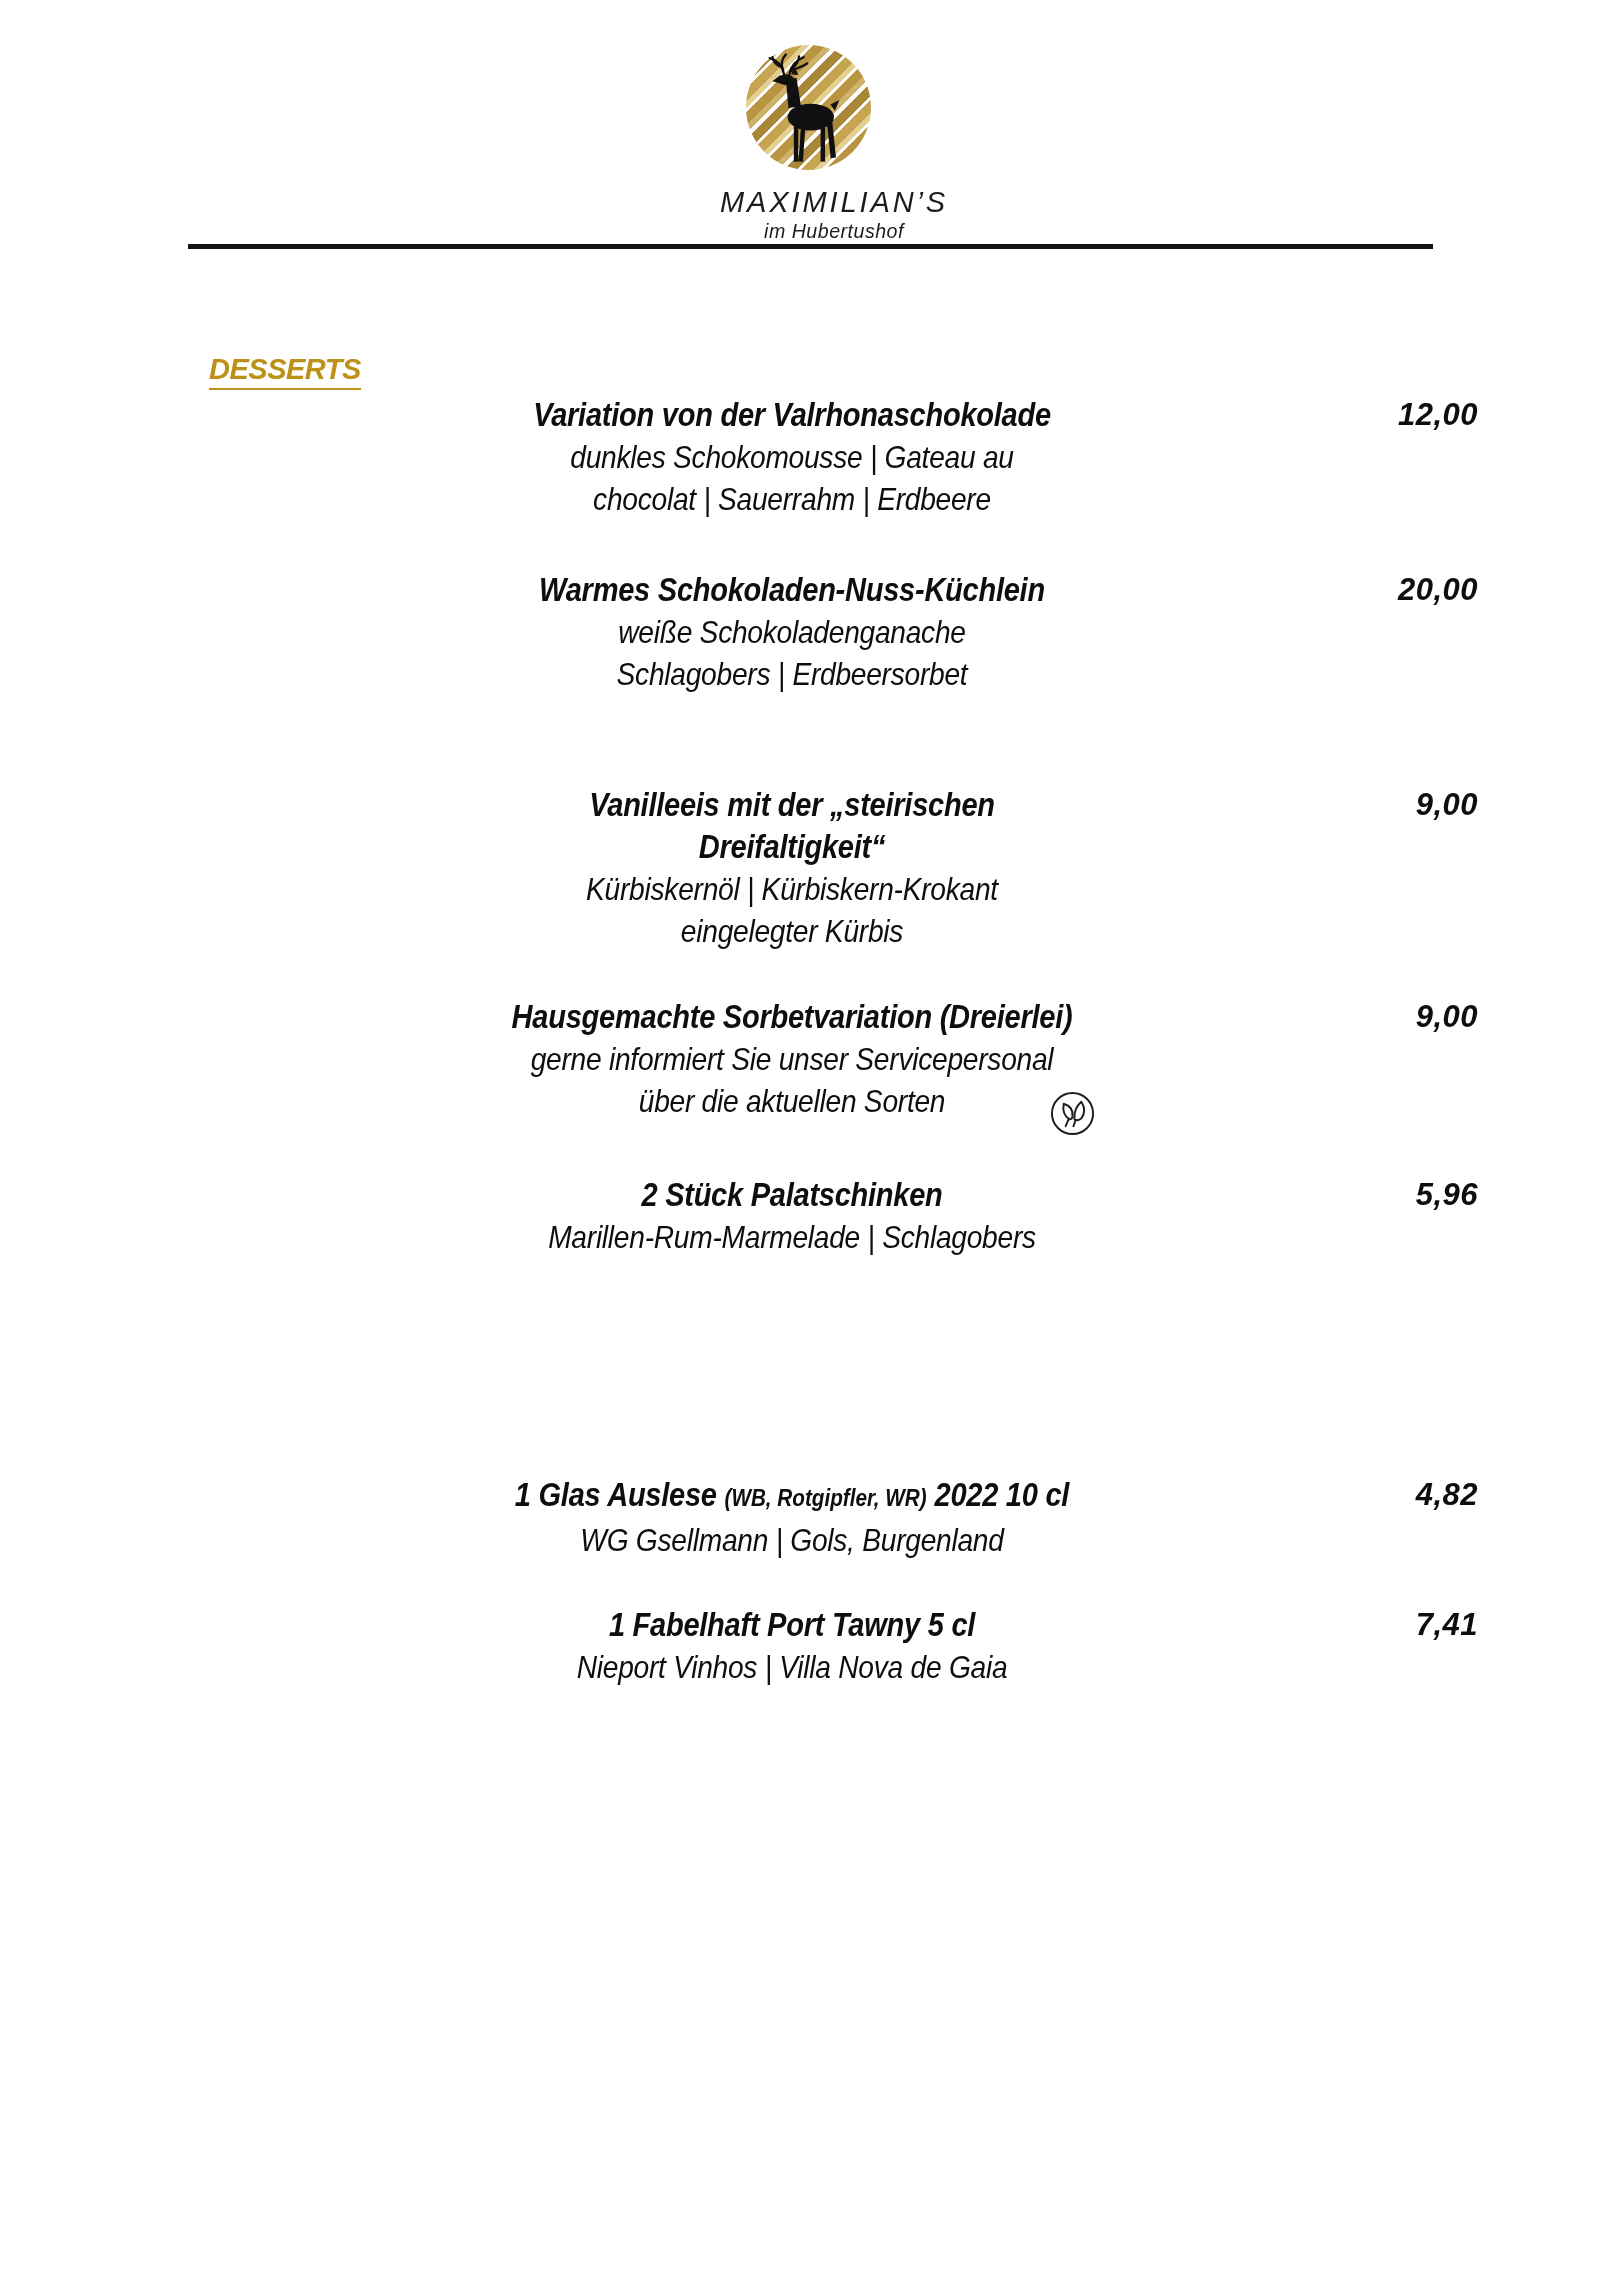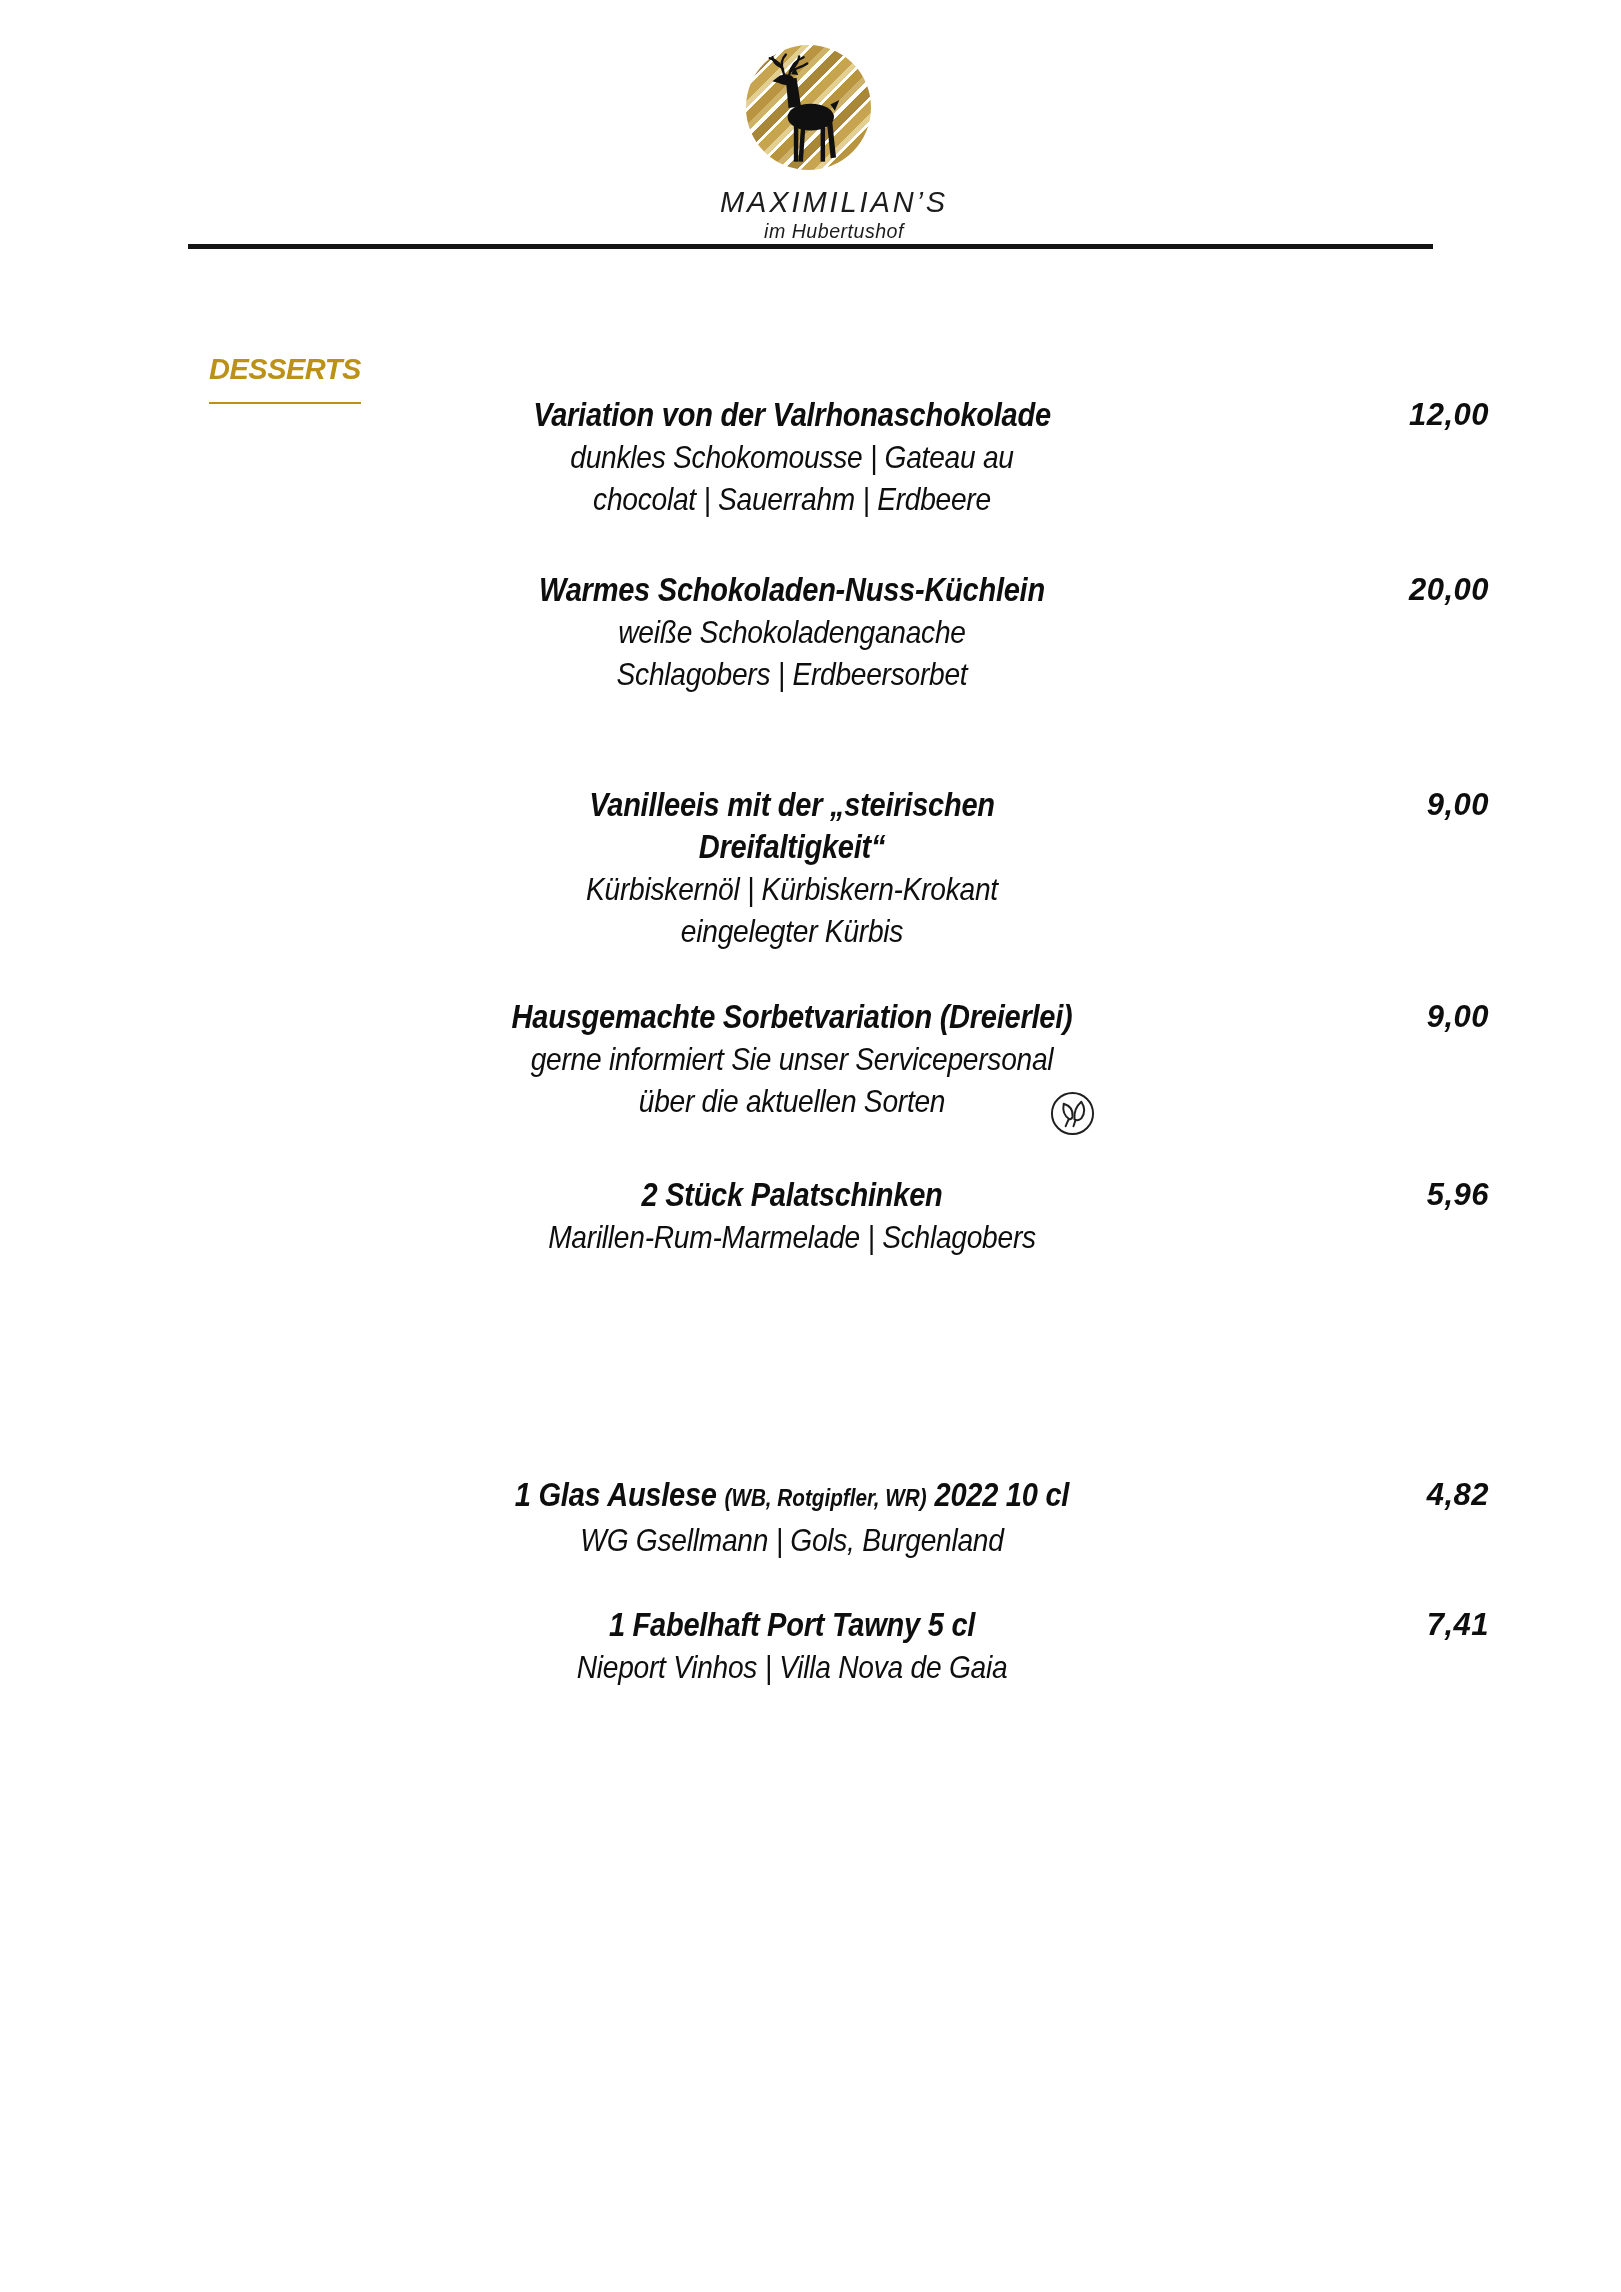--- a/index.html
+++ b/index.html
@@ -16,30 +16,30 @@
   .brand-name{position:absolute;left:23.5px;top:186px;width:1621px;text-align:center;
     font-size:29px;font-weight:400;letter-spacing:2.9px;color:#1c1c1c;}
   .brand-sub{position:absolute;left:23.5px;top:220px;width:1621px;text-align:center;
     font-size:19.6px;font-weight:400;letter-spacing:0.5px;color:#1c1c1c;}
   .header-rule{position:absolute;left:188px;top:244px;width:1245px;height:4.9px;
     background:#141414;}
 
   
   .section-title{position:absolute;left:209px;top:353px;display:inline-block;
     font-size:29px;font-weight:bold;letter-spacing:-0.5px;color:#bc9118;
-    border-bottom:2.9px solid #bc9118;padding-bottom:16px;}
+    border-bottom:2.9px solid #bc9118;padding-bottom:2px;}
 
   
   .menu-item{position:absolute;left:0;width:1621px;}
   .item-text{position:absolute;left:449px;width:686px;text-align:center;
     transform:scaleX(0.88);transform-origin:50% 0;}
   .title-line{font-size:33px;line-height:42px;font-weight:bold;letter-spacing:-0.3px;}
   .desc-line{font-size:32px;line-height:42px;font-weight:400;letter-spacing:-0.3px;}
   .title-small{font-size:23.5px;font-weight:bold;letter-spacing:0;}
-  .item-price{position:absolute;right:132px;top:0;font-size:31px;line-height:42px;
+  .item-price{position:absolute;right:143px;top:0;font-size:31px;line-height:42px;
     font-weight:bold;letter-spacing:0.5px;}
 
   .vegan-badge{position:absolute;left:1049px;top:1090px;width:47px;height:47px;}
 </style>
 </head>
 <body>
 
 <div class="page">
 
   <div class="logo-wrap">

